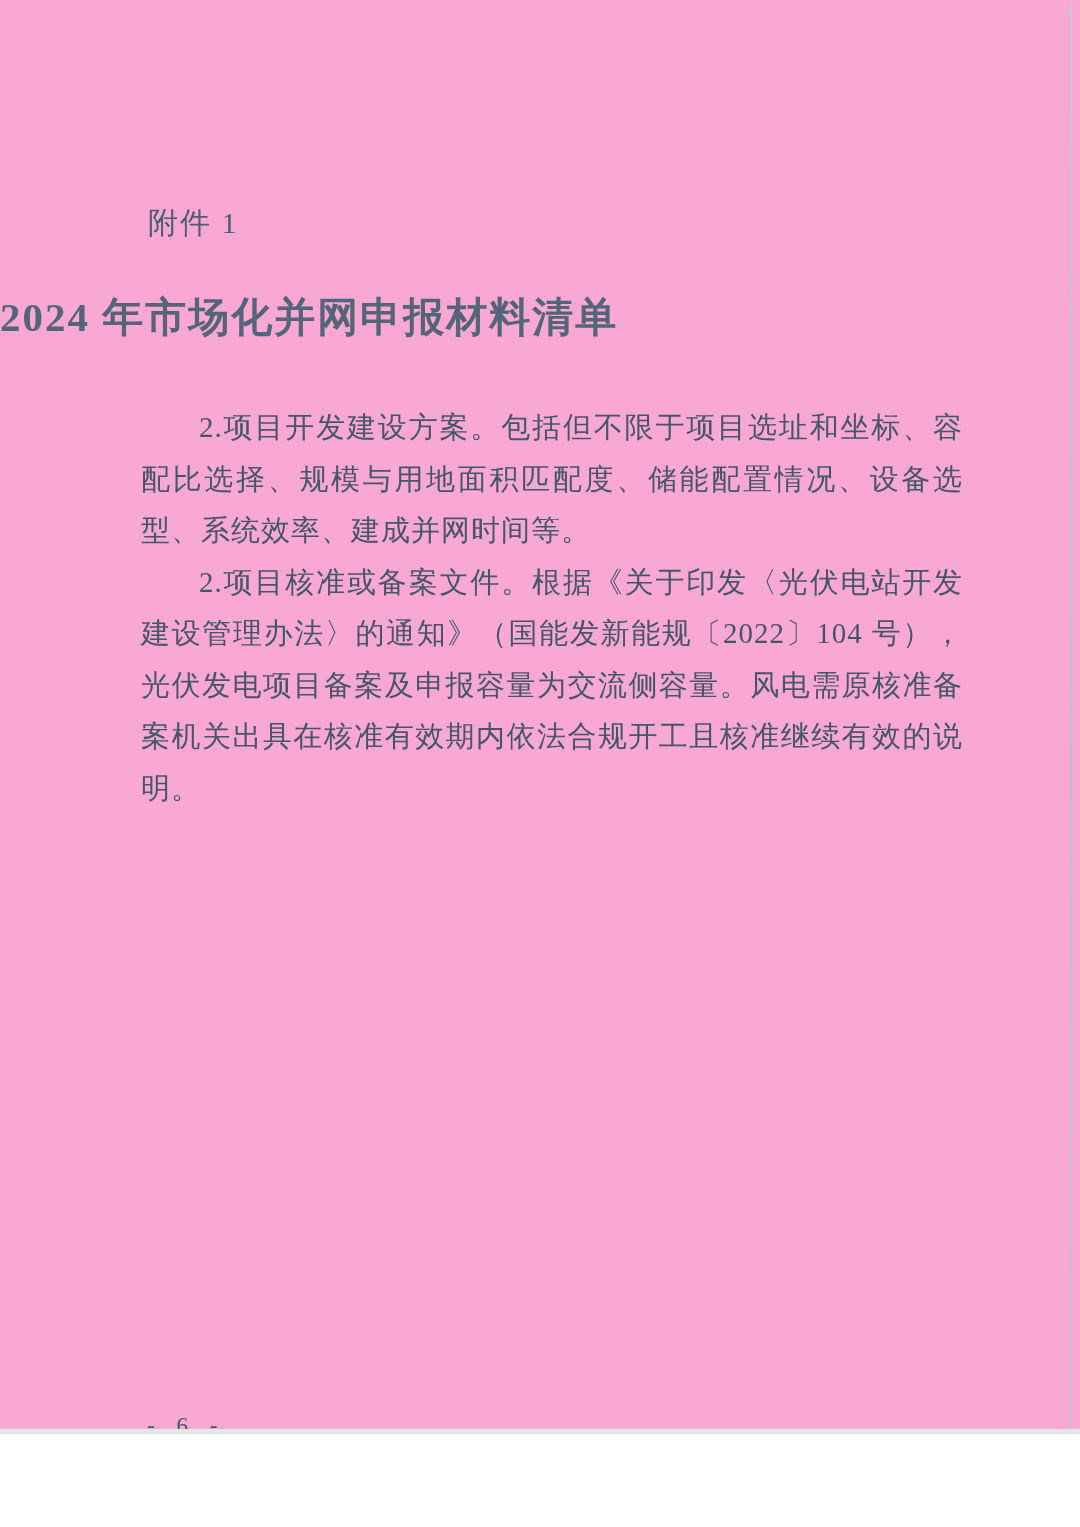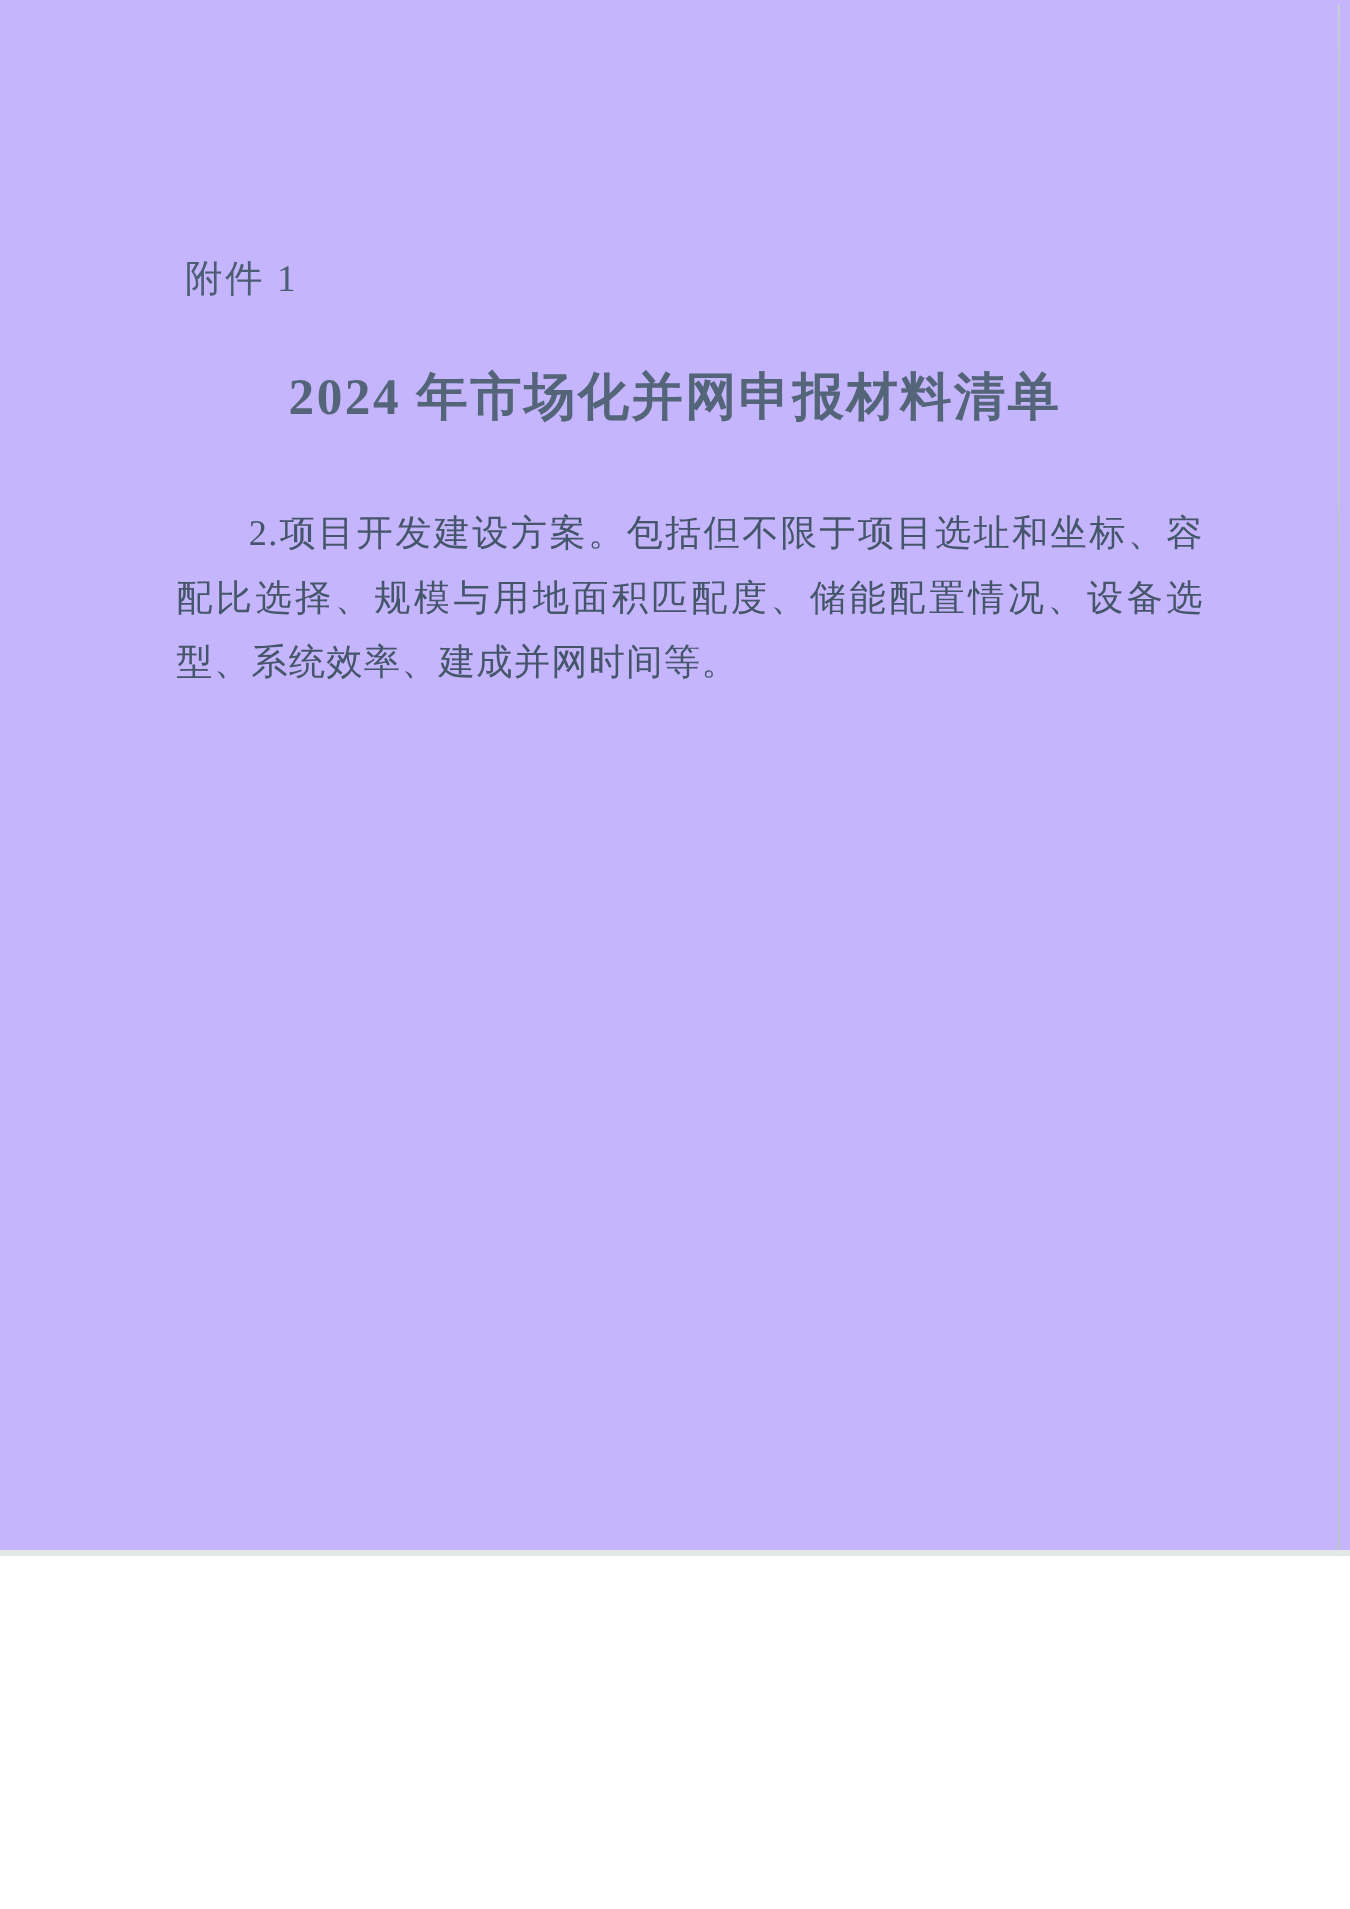--- a/index.html
+++ b/index.html
@@ -6,40 +6,40 @@
 
   html, body {
     width: 1080px;
     background: #ffffff;
     font-family: "Liberation Serif", "DejaVu Serif", serif;
   }
 
   .sheet {
     position: relative;
     width: 1080px;
-    height: 1245px;
-    background: #c4b5fd;
+    height: 1434px;
+    background: #f9a8d4;
     overflow: hidden;
   }
 
   .attachment-label {
     position: absolute;
     left: 148px;
     top: 203px;
     font-size: 30px;
     color: #4d5e74;
     letter-spacing: 2px;
   }
 
   .doc-title {
     position: absolute;
     left: 0;
     top: 290px;
     width: 1080px;
-    text-align: center;
+    text-align: left;
     font-size: 41px;
     font-weight: 700;
     color: #54657a;
     letter-spacing: 2px;
   }
 
   .body-text {
     position: absolute;
     left: 141px;
     top: 402px;
@@ -89,20 +89,21 @@
 <body>
 
 <div class="sheet">
 
   <div class="attachment-label">附件 1</div>
 
   <h1 class="doc-title">2024 年市场化并网申报材料清单</h1>
 
   <div class="body-text">
     <p>2.项目开发建设方案。包括但不限于项目选址和坐标、容配比选择、规模与用地面积匹配度、储能配置情况、设备选型、系统效率、建成并网时间等。</p>
+    <p>2.项目核准或备案文件。根据《关于印发〈光伏电站开发建设管理办法〉的通知》（国能发新能规〔2022〕104 号），光伏发电项目备案及申报容量为交流侧容量。风电需原核准备案机关出具在核准有效期内依法合规开工且核准继续有效的说明。</p>
   </div>
 
   <div class="page-number">- 6 -</div>
 
   <div class="scan-edge-right"></div>
 
   <div class="scan-shadow-bottom"></div>
 
 </div>
 

